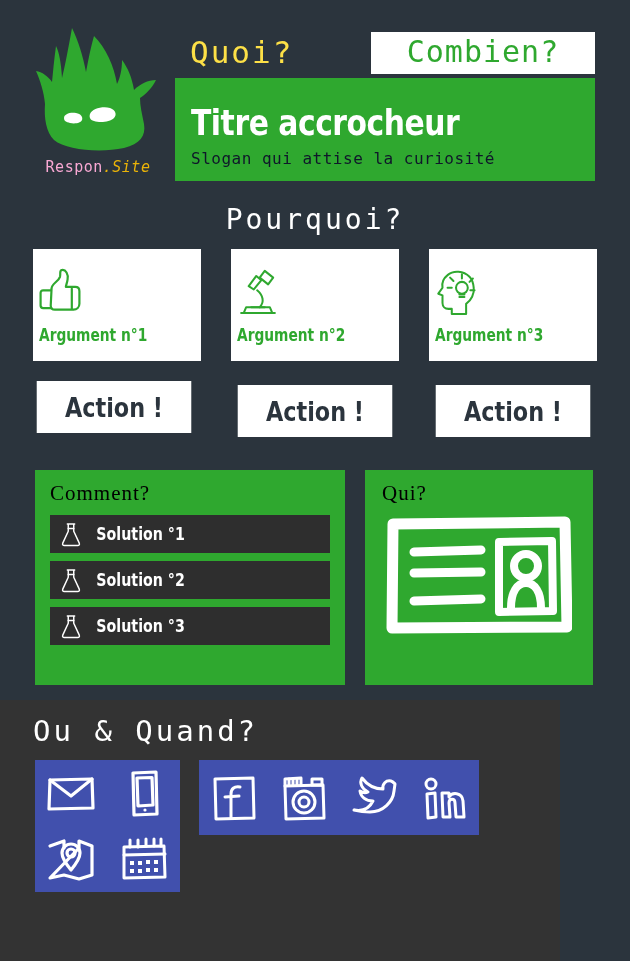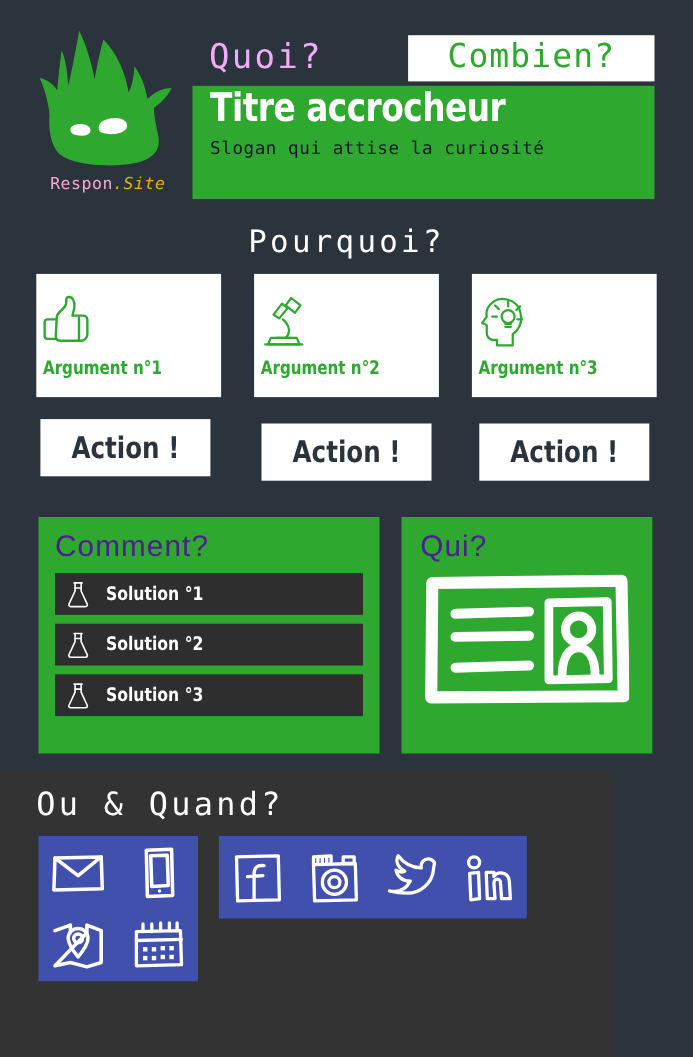--- a/index.html
+++ b/index.html
@@ -21,33 +21,33 @@
   .logo-text {
     font-family: "DejaVu Sans Mono", "Liberation Mono", monospace;
     font-size: 15px; letter-spacing: .5px; margin-top: -4px;
   }
   .logo-text .lt-a { color: #f9a8d4; }
   .logo-text .lt-b { color: #eab308; font-style: italic; }
 
   .quoi {
     position: absolute; left: 190px; top: 34px;
     font-family: "DejaVu Sans Mono", "Liberation Mono", monospace;
-    font-size: 31px; color: #f0abfc; letter-spacing: 2px;
+    font-size: 31px; color: #fde047; letter-spacing: 2px;
   }
   .combien {
     position: absolute; left: 371px; top: 32px;
     width: 224px; height: 42px; line-height: 40px;
     background: #ffffff; text-align: center;
     font-family: "DejaVu Sans Mono", "Liberation Mono", monospace;
     font-size: 30px; color: #2fa82f; letter-spacing: 1px;
   }
   .hero {
     position: absolute; left: 175px; top: 78px;
     width: 420px; height: 103px;
-    background: #2fa82f; padding: 0 16px 0 16px;
+    background: #2fa82f; padding: 24px 16px 0 16px;
   }
   .hero-title {
     font-family: "DejaVu Sans Condensed", "Liberation Sans Narrow", "Liberation Sans", sans-serif;
     font-weight: 700; font-size: 36px; color: #ffffff;
     letter-spacing: -0.5px; transform: scaleX(.92); transform-origin: left center;
     line-height: 1.15;
   }
   .hero-slogan {
     font-family: "DejaVu Sans Mono", "Liberation Mono", monospace;
     font-size: 16px; color: #0f172a; margin-top: 6px; letter-spacing: .5px;
@@ -95,22 +95,22 @@
   .mid-row { position: relative; height: 218px; margin-top: 19px; }
   .comment-card {
     position: absolute; left: 35px; top: 0;
     width: 310px; height: 215px; background: #2fa82f; padding: 11px 15px;
   }
   .qui-card {
     position: absolute; left: 365px; top: 0;
     width: 228px; height: 215px; background: #2fa82f; padding: 11px 17px;
   }
   .card-h {
-    font-family: Liberation Sans, sans-serif;
-    font-size: 27px; color: #4c1d95; letter-spacing: 1px; margin-bottom: 9px;
+    font-family: Liberation Serif, serif;
+    font-size: 21px; color: #000000; letter-spacing: 1px; margin-bottom: 9px;
   }
   .sol-row {
     height: 38px; background: #2e2e2e; margin-bottom: 8px;
     display: flex; align-items: center; padding-left: 10px;
   }
   .sol-icon { width: 22px; height: 26px; flex: 0 0 auto; }
   .sol-label {
     margin-left: 11px;
     font-family: "DejaVu Sans Condensed", "Liberation Sans Narrow", "Liberation Sans", sans-serif;
     font-weight: 700; font-size: 17px; color: #ffffff; transform: scaleX(.93);

